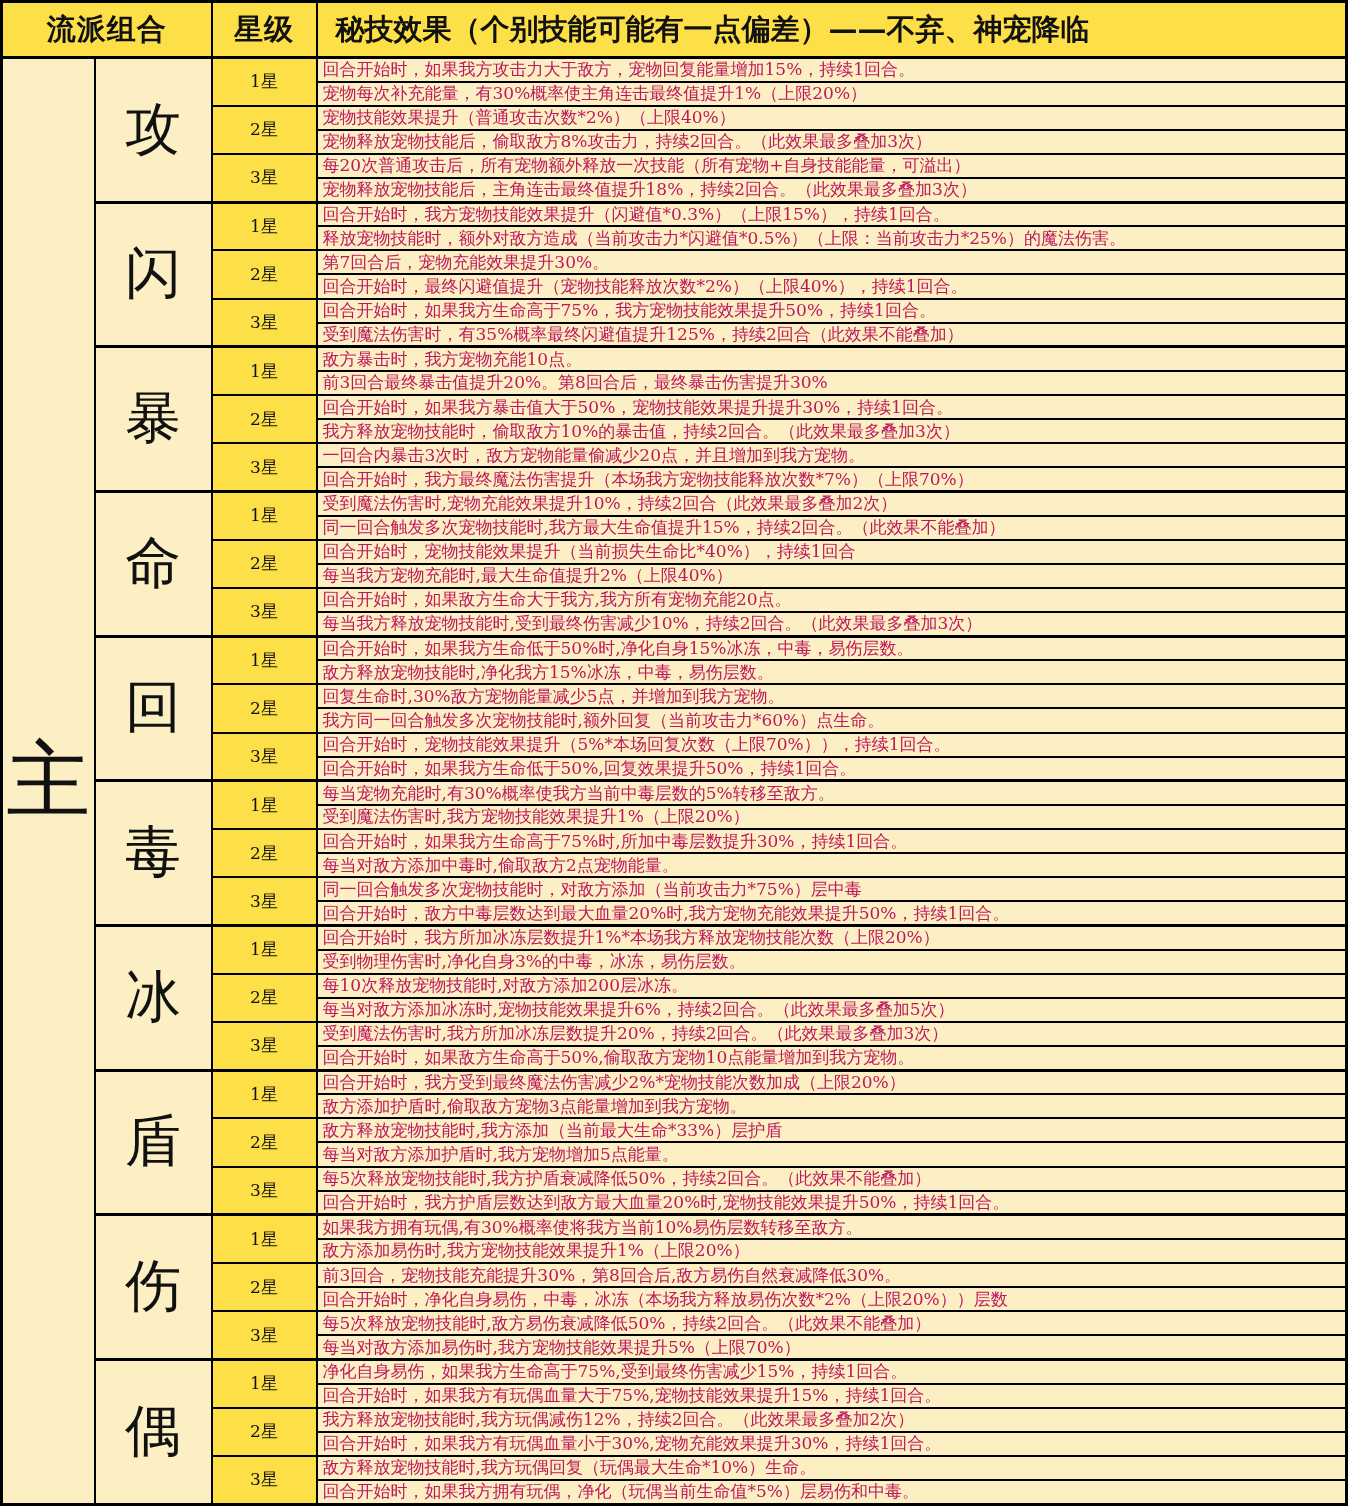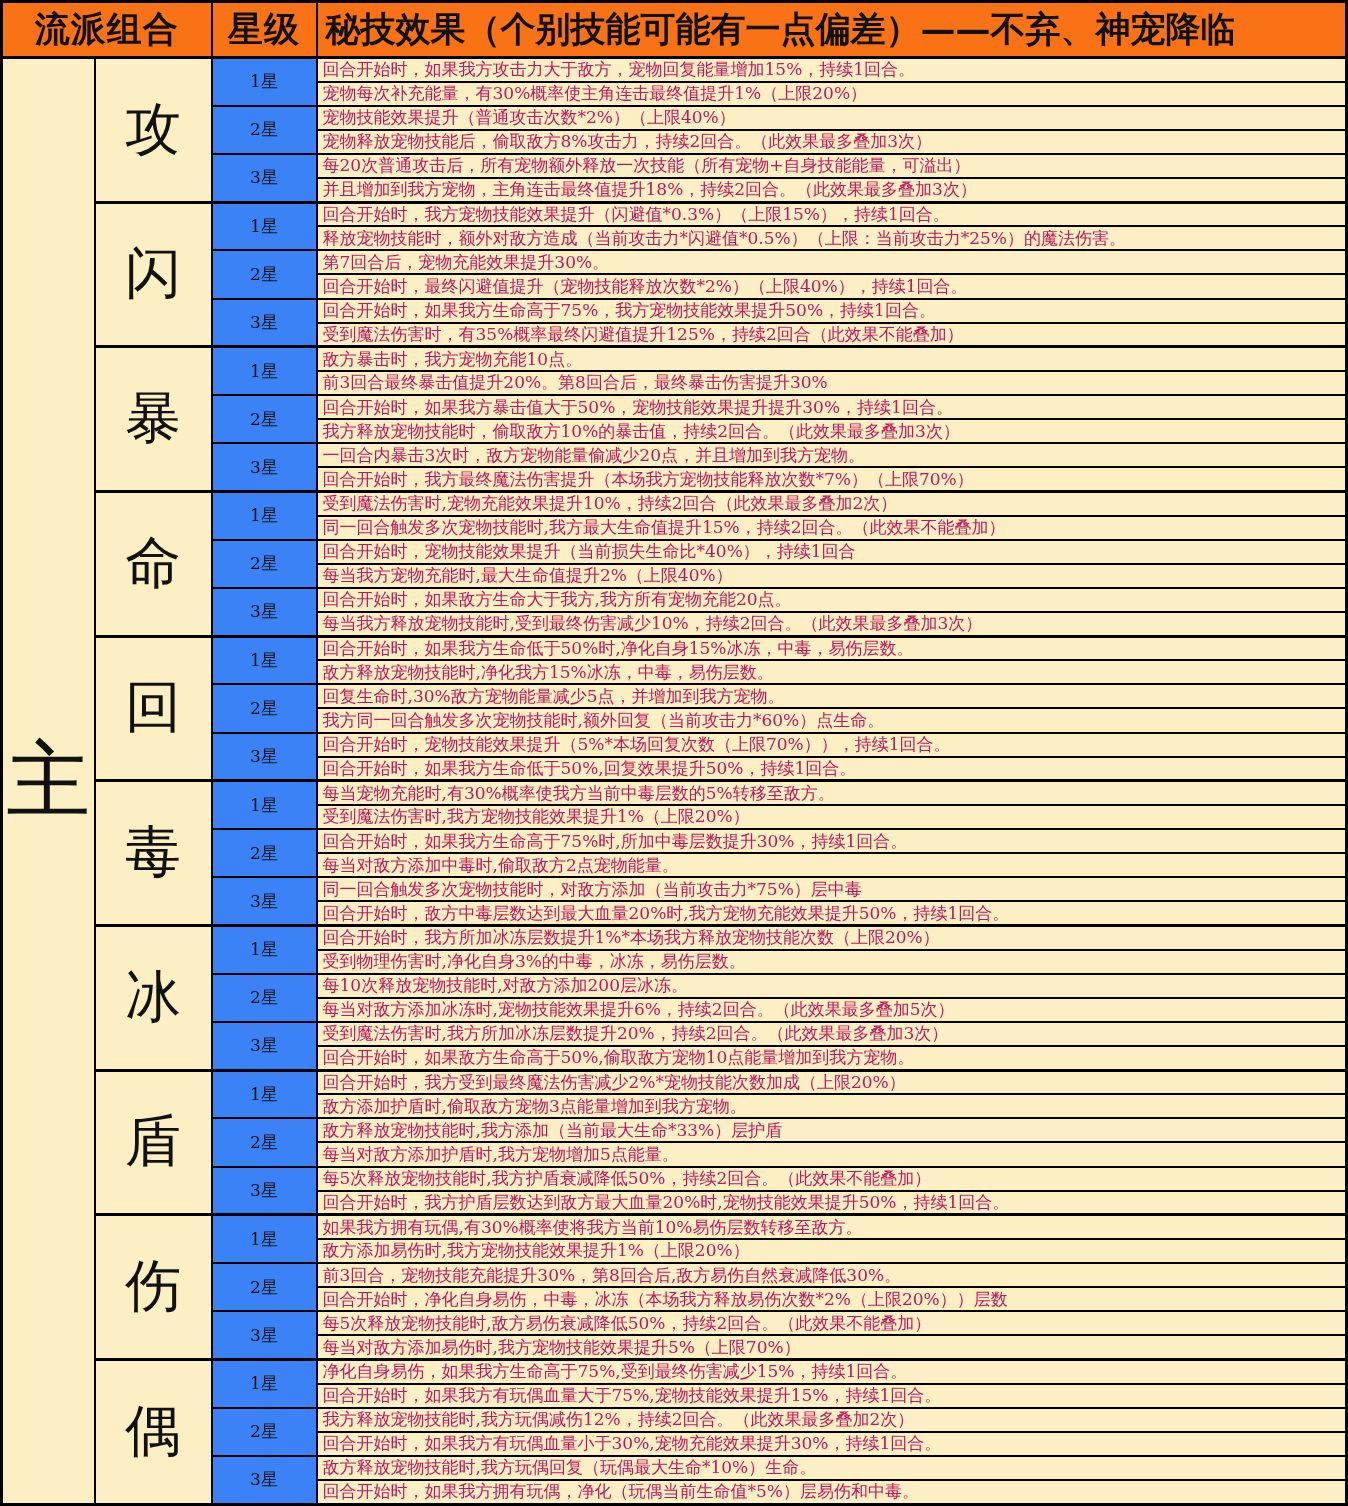--- a/index.html
+++ b/index.html
@@ -23,50 +23,50 @@
   }
   table.skill-table th,
   table.skill-table td {
     border: 2px solid #000000;
     box-sizing: border-box;
     overflow: hidden;
     white-space: nowrap;
   }
   thead th {
     height: 56px;
-    background: #f97316;
+    background: #fde047;
     color: #111111;
-    font-size: 35px;
+    font-size: 29px;
     font-weight: bold;
     text-align: center;
     vertical-align: middle;
     letter-spacing: 1px;
   }
   thead th.effect-head {
     text-align: left;
-    padding-left: 8px;
+    padding-left: 18px;
     letter-spacing: 0px;
   }
   tbody tr { height: 24.1px; }
   td.main-cell {
     background: #FBEFC3;
     font-size: 84px;
     text-align: center;
     vertical-align: middle;
     color: #111111;
   }
   td.category-cell {
     background: #FBEFC3;
     font-size: 56px;
     text-align: center;
     vertical-align: middle;
     color: #111111;
   }
   td.star-cell {
-    background: #3b82f6;
+    background: #fde047;
     font-size: 17px;
     text-align: center;
     vertical-align: middle;
     color: #111111;
   }
   td.effect-cell {
     background: #FBEFC3;
     font-size: 17px;
     text-align: left;
     vertical-align: middle;
@@ -109,21 +109,21 @@
           <td class="effect-cell">宠物技能效果提升（普通攻击次数*2%）（上限40%）</td>
         </tr>
         <tr>
           <td class="effect-cell">宠物释放宠物技能后，偷取敌方8%攻击力，持续2回合。（此效果最多叠加3次）</td>
         </tr>
         <tr>
           <td class="star-cell" rowspan="2">3星</td>
           <td class="effect-cell">每20次普通攻击后，所有宠物额外释放一次技能（所有宠物+自身技能能量，可溢出）</td>
         </tr>
         <tr>
-          <td class="effect-cell">并且增加到我方宠物，主角连击最终值提升18%，持续2回合。（此效果最多叠加3次）</td>
+          <td class="effect-cell">宠物释放宠物技能后，主角连击最终值提升18%，持续2回合。（此效果最多叠加3次）</td>
         </tr>
         <tr class="section-start">
           <td class="category-cell" rowspan="6">闪</td>
           <td class="star-cell" rowspan="2">1星</td>
           <td class="effect-cell">回合开始时，我方宠物技能效果提升（闪避值*0.3%）（上限15%），持续1回合。</td>
         </tr>
         <tr>
           <td class="effect-cell">释放宠物技能时，额外对敌方造成（当前攻击力*闪避值*0.5%）（上限：当前攻击力*25%）的魔法伤害。</td>
         </tr>
         <tr>

